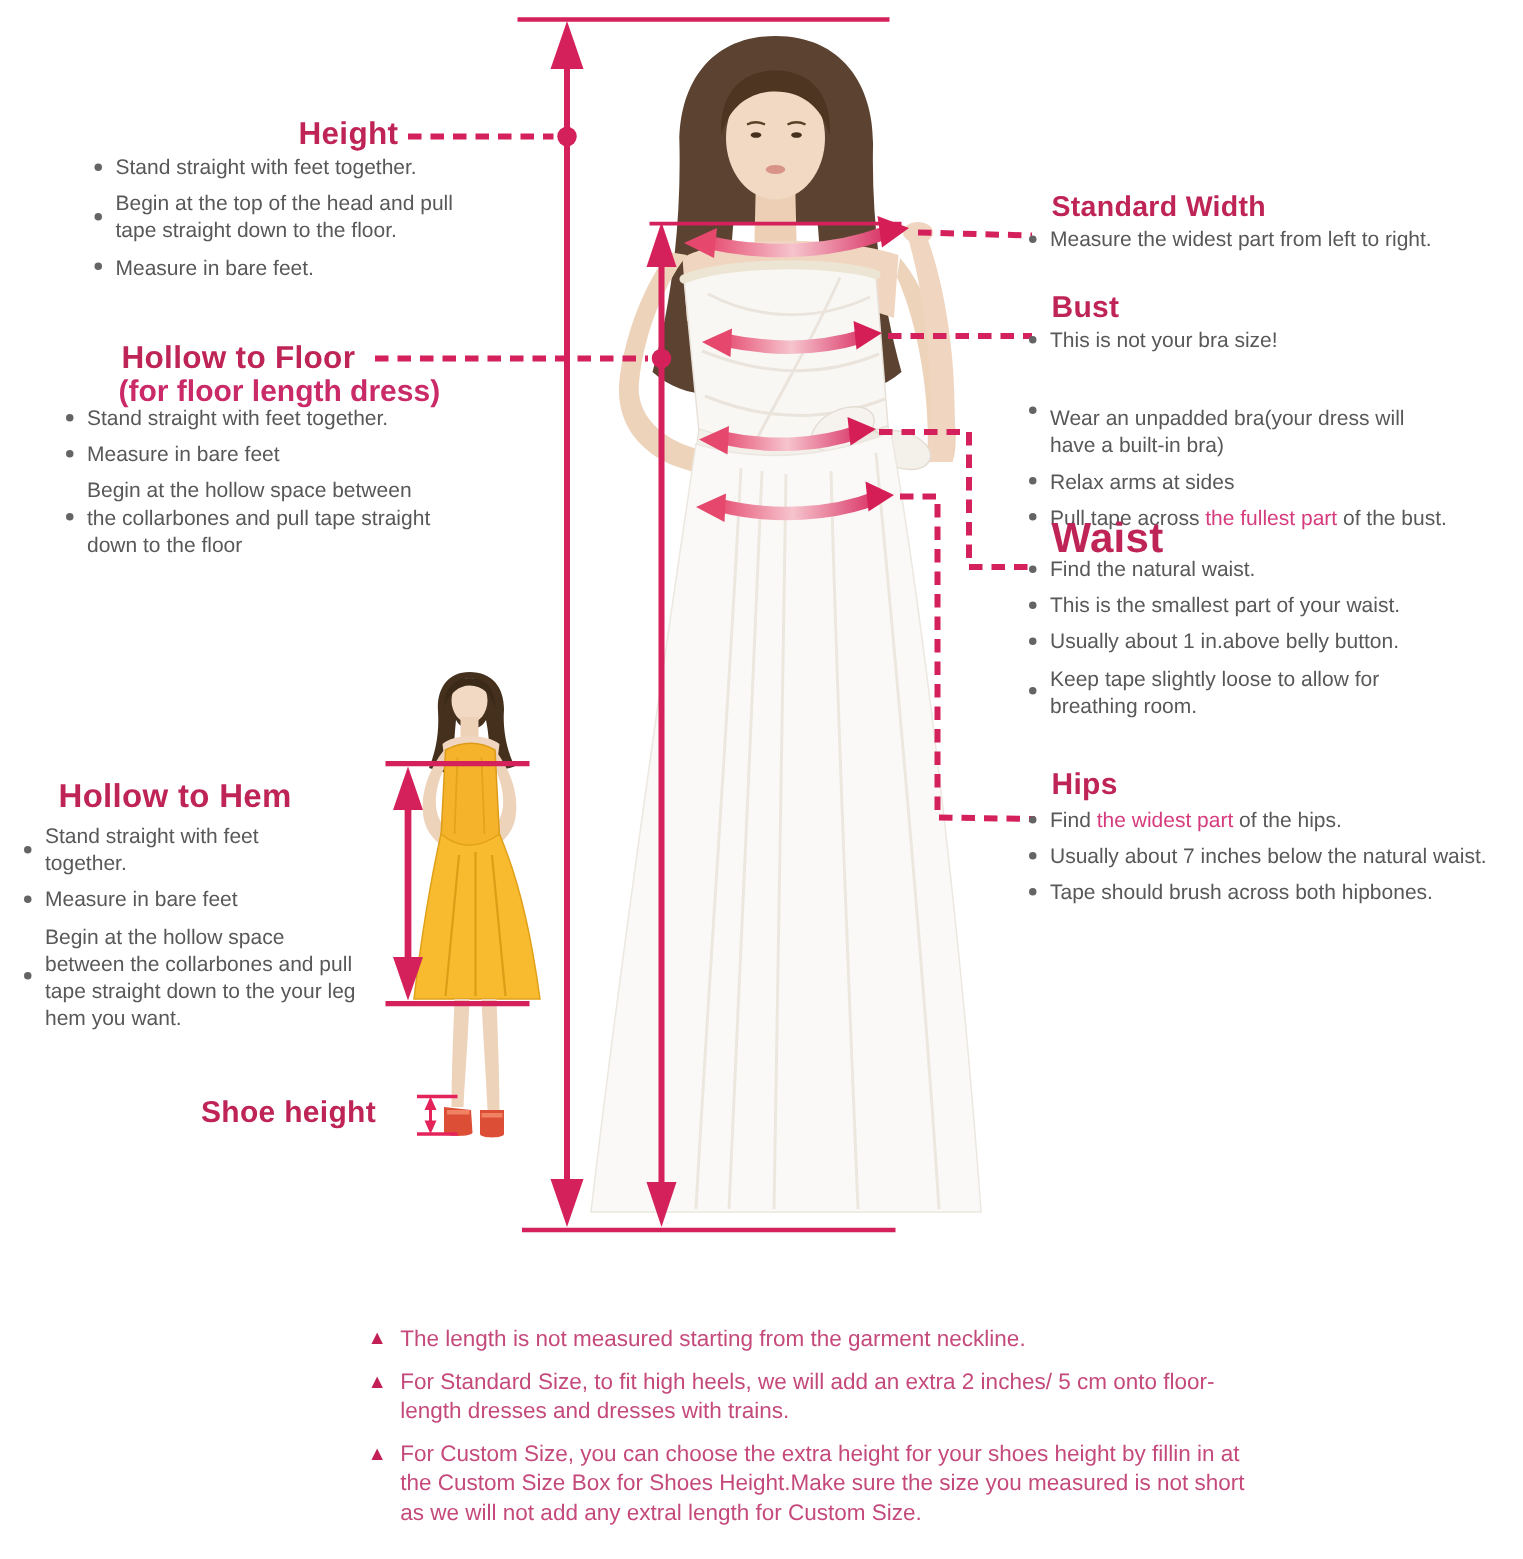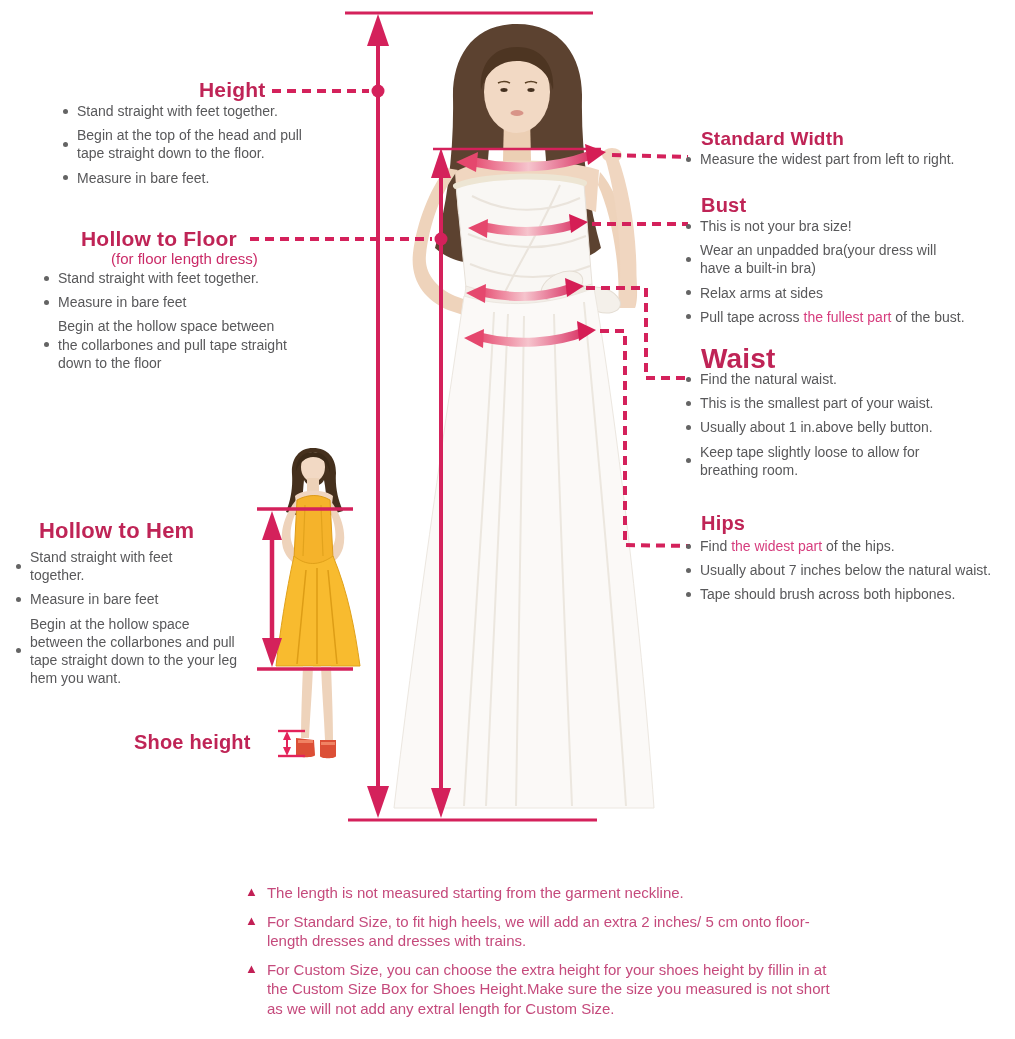--- a/index.html
+++ b/index.html
@@ -3,32 +3,32 @@
 <meta charset="utf-8">
 <style>
   html,body{margin:0;padding:0;background:#fff;}
   #canvas{
     position:relative;width:1015px;height:1039px;background:#ffffff;overflow:hidden;
     font-family:"Liberation Sans", sans-serif;
   }
   .abs{position:absolute;}
   svg{display:block;}
   .title{font-weight:700;color:#bf2456;white-space:nowrap;letter-spacing:.2px;}
-  .sub{font-weight:400;color:#ca2a67;font-size:15px;white-space:nowrap;margin-left:32px;}
+  .sub{font-weight:700;color:#ca2a67;font-size:20px;white-space:nowrap;}
   .list{display:flex;flex-direction:column;gap:6px;z-index:2;}
   .row{display:flex;align-items:center;gap:9px;}
   .bdot{width:5px;height:5px;border-radius:50%;background:#646464;flex:none;}
   .t{color:#58585a;font-size:14px;line-height:1.3;}
   .hl{color:#d63c7d;}
   .notes{display:flex;flex-direction:column;gap:9px;z-index:2;}
   .nrow{display:flex;align-items:flex-start;gap:9px;}
   .tri{color:#c21f55;font-size:13px;line-height:1.25;margin-top:1px;flex:none;}
   .nt{color:#c54a7c;font-size:15px;line-height:1.3;}
   .w185{max-width:185px;} .w240{max-width:240px;} .w235{max-width:235px;}
-  .w216{max-width:216px;} .w255{max-width:255px;} .w265{max-width:265px;}
+  .w216{max-width:216px;} .w255{max-width:255px;margin-top:28px;} .w265{max-width:265px;}
   .w300{max-width:300px;} .w575{max-width:575px;}
   .z2{z-index:2;}
 </style>
 </head>
 <body>
 
 <div id="canvas">
 
   <svg class="abs" style="left:0;top:0" width="1015" height="1039" viewBox="0 0 1015 1039" aria-hidden="true">
     <defs>

